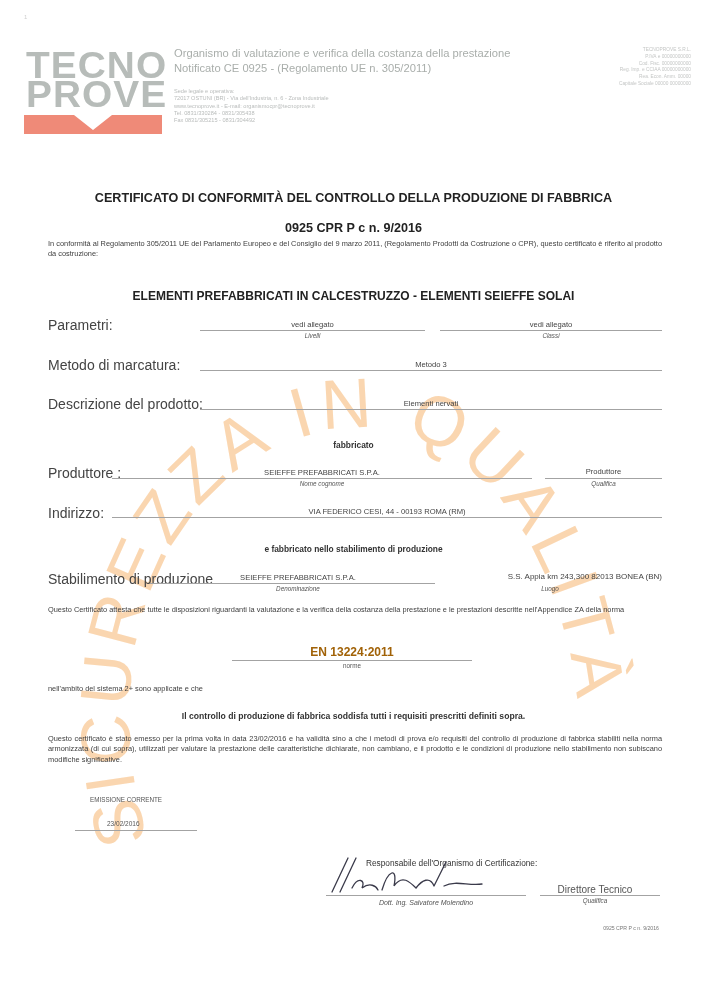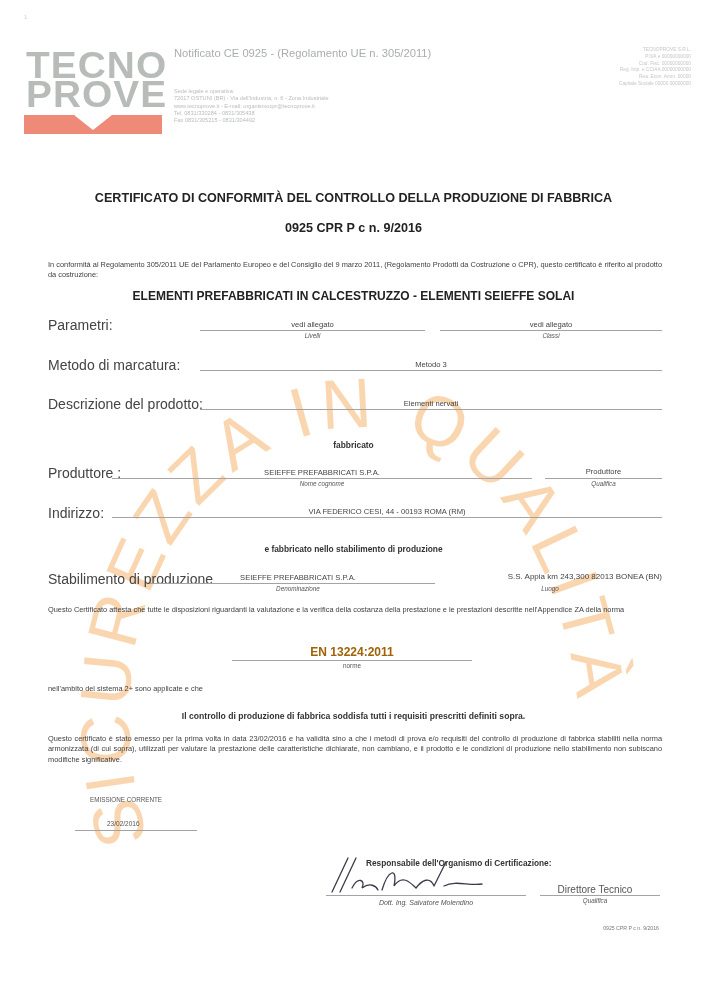--- a/index.html
+++ b/index.html
@@ -31,21 +31,21 @@
     .caption { font-size: 6.3px; color: #555; text-align: center; }
     .caption.it { font-style: italic; }
     .section-head { left: 0; width: 707px; text-align: center; font-weight: bold; font-size: 8.4px; color: #333; }
 
     .norm { font-weight: bold; font-size: 12px; color: #a16207; text-align: center; }
     .bold-statement { left: 0; width: 707px; text-align: center; font-weight: bold; font-size: 8.6px; color: #333; }
 
     .emissione { left: 90px; top: 796px; font-size: 6.3px; color: #555; }
     .emis-date { left: 107px; top: 820px; font-size: 6.5px; color: #555; }
 
-    .resp { left: 366px; top: 858px; font-weight: bold; font-size: 8.3px; color: #333; }
+    .resp { left: 366px; top: 858px; font-weight: normal; font-size: 8.3px; color: #333; }
     .signer { left: 326px; top: 899px; width: 200px; text-align: center; font-style: italic; font-size: 7px; color: #555; }
     .role { left: 540px; top: 884px; width: 110px; text-align: center; font-size: 10px; color: #555; }
     .role-cap { left: 540px; top: 897px; width: 110px; text-align: center; font-style: italic; font-size: 6.3px; color: #555; }
     .footer-ref { right: 48px; top: 925px; font-size: 5.2px; color: #777; }
 
     .watermark { left: 0; top: 0; width: 707px; height: 1000px; pointer-events: none; }
     .top-mark { left: 24px; top: 14px; font-size: 6px; color: #cfcfcf; }
   </style>
 </head>
 <body>
@@ -63,20 +63,21 @@
 
 <div class="abs logo">
   <div class="logo-word l1">TECNO</div>
   <div class="logo-word l2">PROVE</div>
   <svg class="logo-banner" viewBox="0 0 138 19">
     <polygon points="0,0 50,0 69,15 88,0 138,0 138,19 0,19" fill="#ef8a78"></polygon>
   </svg>
 </div>
 
 <div class="abs org-title">
+  <div>Organismo di valutazione e verifica della costanza della prestazione</div>
   <div>Notificato CE 0925 - (Regolamento UE n. 305/2011)</div>
 </div>
 
 <div class="abs org-contact">
   <div>Sede legale e operativa:</div>
   <div>72017 OSTUNI (BR) - Via dell'Industria, n. 6 - Zona Industriale</div>
   <div>www.tecnoprove.it - E-mail: organismocpr@tecnoprove.it</div>
   <div>Tel. 0831/330284 - 0831/305438</div>
   <div>Fax 0831/305215 - 0831/304492</div>
 </div>
@@ -85,21 +86,21 @@
   <div>TECNOPROVE S.R.L.</div>
   <div>P.IVA e 00000000000</div>
   <div>Cod. Fisc. 00000000000</div>
   <div>Reg. Imp. e CCIAA 00000000000</div>
   <div>Rea. Econ. Amm. 00000</div>
   <div>Capitale Sociale 00000 00000000</div>
 </div>
 
 <div class="abs main-title">CERTIFICATO DI CONFORMITÀ DEL CONTROLLO DELLA PRODUZIONE DI FABBRICA</div>
 <div class="abs cert-number">0925 CPR P c n. 9/2016</div>
-<div class="abs para" style="top:260px;">In conformità al Regolamento 305/2011 UE del Parlamento Europeo e del Consiglio del 9 marzo 2011, (Regolamento Prodotti da Costruzione o CPR), questo certificato è riferito al prodotto da costruzione:</div>
+<div class="abs para" style="top:239px;">In conformità al Regolamento 305/2011 UE del Parlamento Europeo e del Consiglio del 9 marzo 2011, (Regolamento Prodotti da Costruzione o CPR), questo certificato è riferito al prodotto da costruzione:</div>
 <div class="abs product-title">ELEMENTI PREFABBRICATI IN CALCESTRUZZO -  ELEMENTI SEIEFFE SOLAI</div>
 
 <div class="abs label" style="top:317px;">Parametri:</div>
 <div class="abs field" style="left:200px; width:225px; top:320px;">vedi allegato</div>
 <div class="abs line" style="left:200px; width:225px; top:330px;"></div>
 <div class="abs caption it" style="left:200px; width:225px; top:332px;">Livelli</div>
 <div class="abs field" style="left:440px; width:222px; top:320px;">vedi allegato</div>
 <div class="abs line" style="left:440px; width:222px; top:330px;"></div>
 <div class="abs caption it" style="left:440px; width:222px; top:332px;">Classi</div>
 

